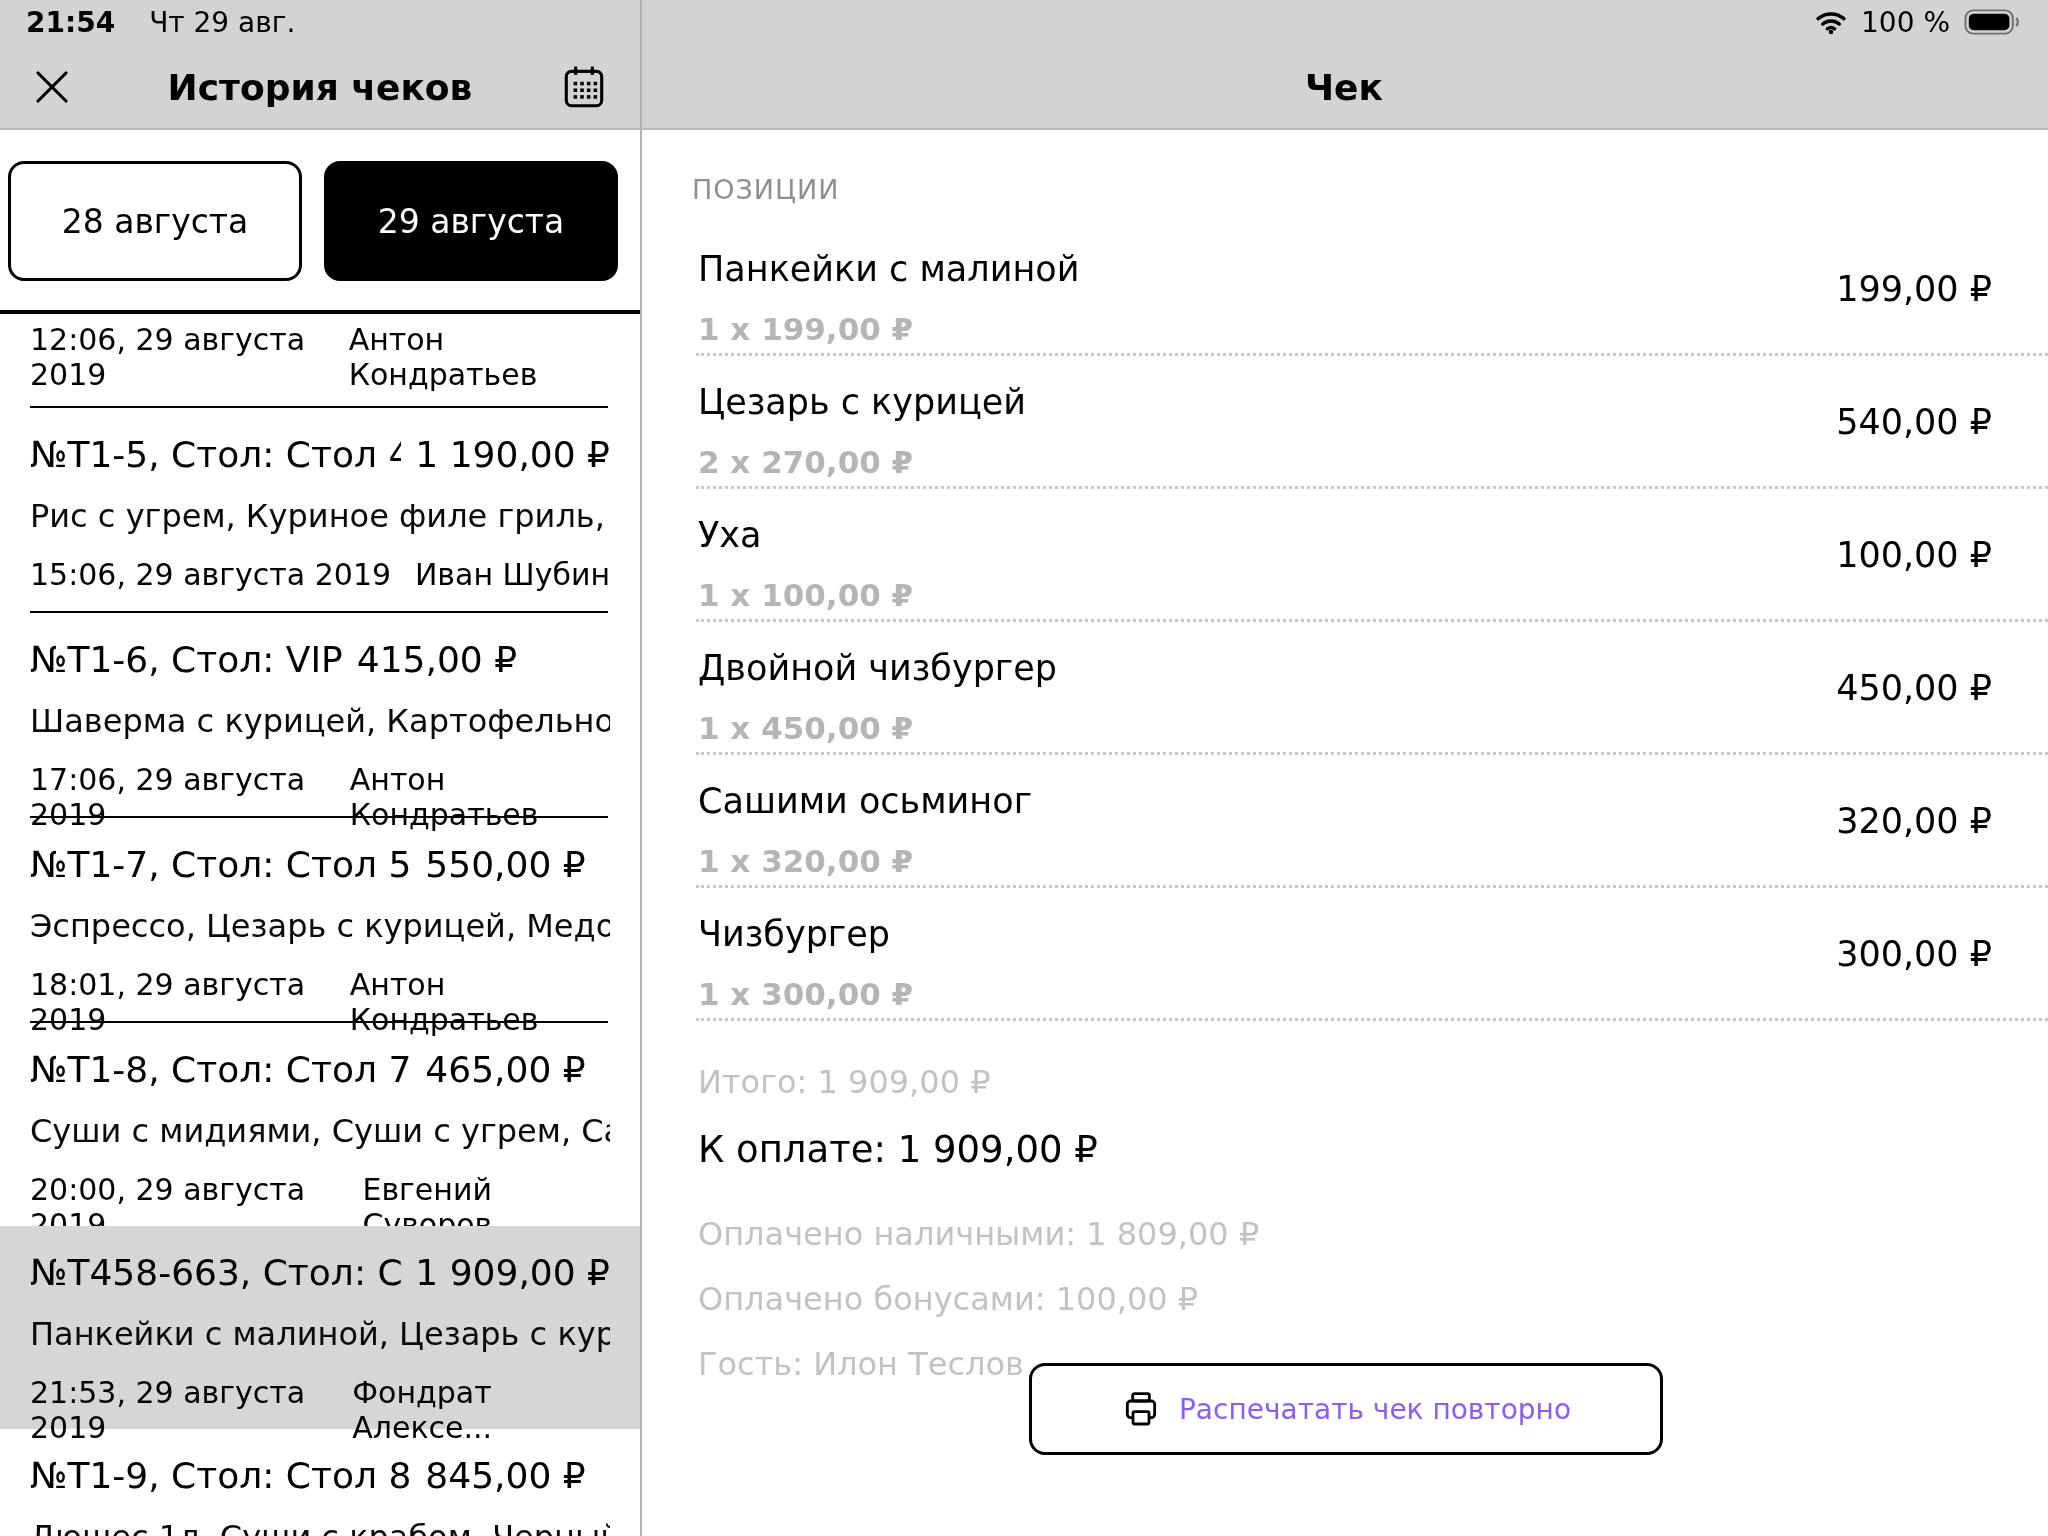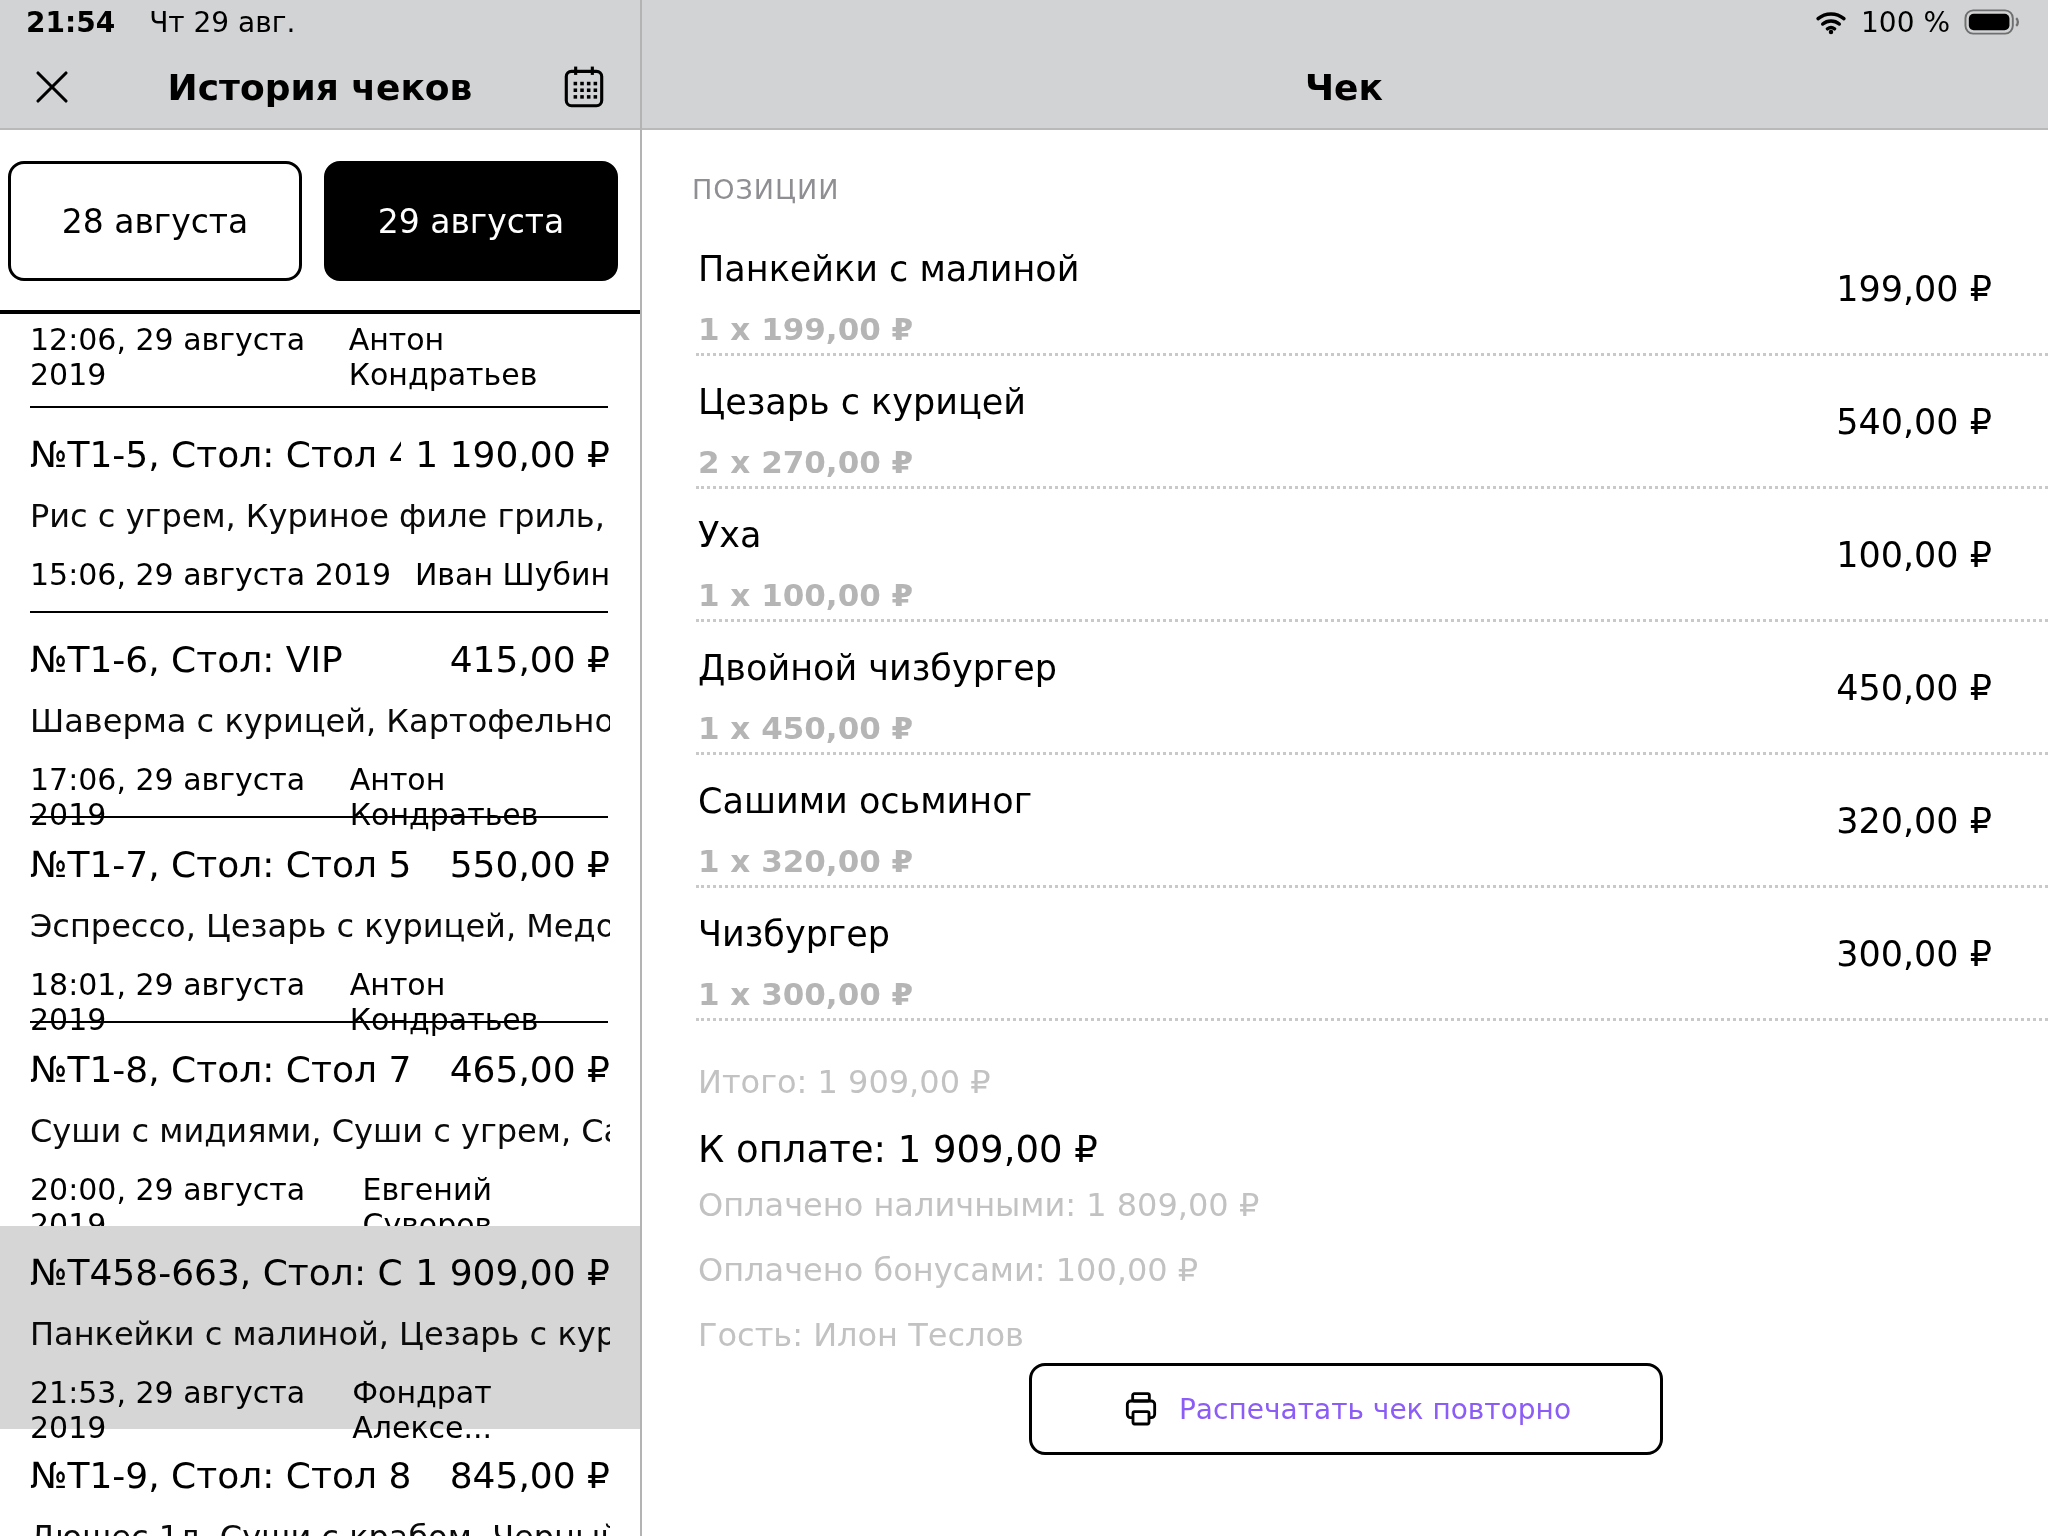--- a/index.html
+++ b/index.html
@@ -59,21 +59,21 @@
     display:flex; align-items:center; justify-content:center; cursor:pointer;text-align:right;
   }
   .filter-btn.selected { background:#000; color:#fff; }
   .partial-row {
     display:flex; justify-content:space-between; align-items:baseline;
     padding:8px 32px 14px 30px; font-size:30px;
   }
   .divider { height:2px; background:#000; margin:0 32px 0 30px; }
   .entry { padding:26px 30px 0 30px; height:203px; position:relative; }
   .entry.selected { background:#d6d6d6; }
-  .entry-head { display:flex; justify-content:space-between; align-items:baseline; font-size:36px; }
+  .entry-head { display:flex; align-items:baseline; font-size:36px; }
   .entry-num { white-space:nowrap; overflow:hidden; }
   .entry-total { white-space:nowrap; padding-left:14px; }
   .entry-items {
     font-size:32px; margin-top:22px; color:#0a0a0a;
     white-space:nowrap; overflow:hidden;
   }
   .entry-foot {
     display:flex; justify-content:space-between; align-items:baseline;
     font-size:30px; margin-top:22px;
   }
@@ -85,21 +85,21 @@
   .items-list { margin-top:18px; }
   .ritem { position:relative; height:130px; padding:26px 56px 0 56px; }
   .ritem-name { font-size:35px; }
   .ritem-qty { font-size:31px; color:#b5b5b5; margin-top:22px;font-weight:bold; }
   .ritem-price {
     position:absolute; right:56px; top:46px; font-size:35px; white-space:nowrap;
   }
   .dotted { border-bottom:3px dotted #c9c9c9; margin-left:54px; }
   .totals { padding:42px 56px 0 56px; }
   .t-line { font-size:32px; color:#c2c2c2; margin-bottom:27px; }
-  .t-pay { font-size:37px; color:#000; font-weight:500; margin-bottom:15px; }
+  .t-pay { font-size:37px; color:#000; font-weight:500; margin-bottom:44px; }
   .print-btn {
     position:absolute; left:387px; top:1231px; width:634px; height:92px;
     background:#fff; border:3px solid #000; border-radius:16px;
     display:flex; align-items:center; justify-content:center; gap:18px;
     font-size:28px; font-family:"DejaVu Sans","Liberation Sans",sans-serif;
     color:#8b5cf6; cursor:pointer;
   }
   .icon { display:inline-flex; }
 </style>
 </head>

